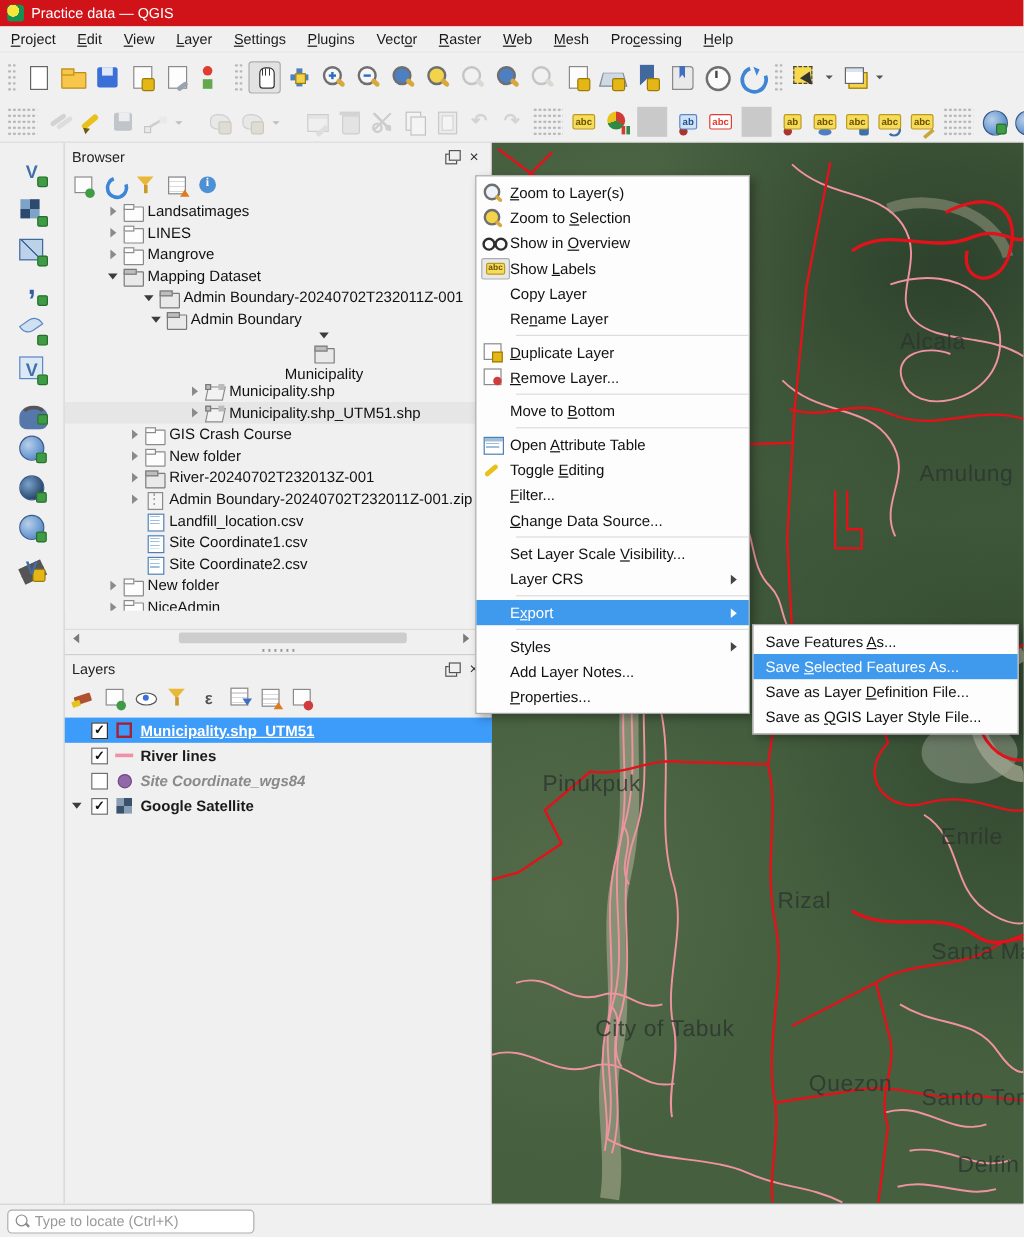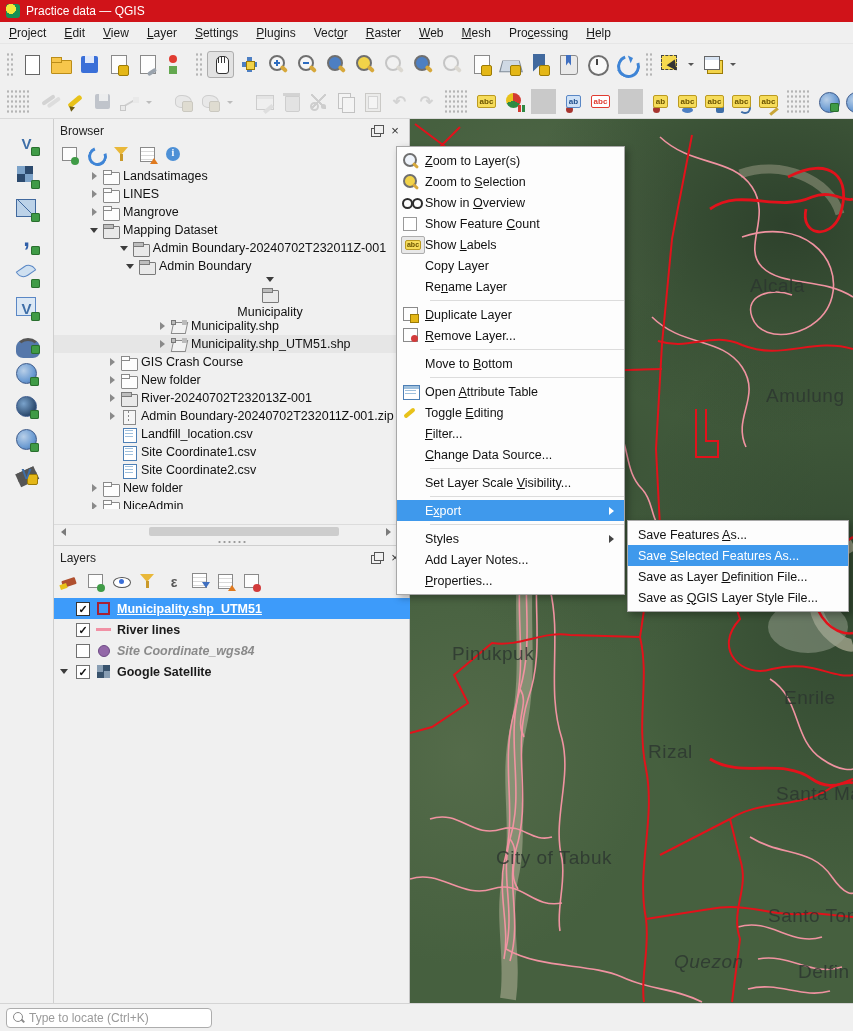--- a/index.html
+++ b/index.html
@@ -751,46 +751,41 @@
     </g>
   </svg>
   <div class="maplabel" style="left: 340px; top: 156px;">Alcala</div>
     <div class="maplabel" style="left: 356px; top: 266px;">Amulung</div>
     <div class="maplabel" style="left: 42px; top: 524px;">Pinukpuk</div>
     <div class="maplabel" style="left: 374px; top: 568px;">Enrile</div>
     <div class="maplabel" style="left: 238px; top: 622px;">Rizal</div>
     <div class="maplabel" style="left: 366px; top: 664px;">Santa Maria</div>
     <div class="maplabel" style="left: 86px; top: 728px;">City of Tabuk</div>
     <div class="maplabel" style="left: 358px; top: 786px;">Santo Tomas</div>
-    <div class="maplabel" style="left: 264px; top: 832px; font-style: italic;">Quezon</div>
+    <div class="maplabel" style="left: 264px; top: 774px;">Quezon</div>
     <div class="maplabel" style="left: 388px; top: 842px;">Delfin Alb</div>
 </div>
 
 <div id="ctxmenu">
   <div class="mrow">
     <span class="mic m-zoom-layer"><span class="mictxt"></span></span>
     <span class="mlab"><u>Z</u>oom to Layer(s)</span>
     <span class="marrow"></span>
   </div>
     <div class="mrow">
     <span class="mic m-zoom-sel"><span class="mictxt"></span></span>
     <span class="mlab">Zoom to <u>S</u>election</span>
     <span class="marrow"></span>
   </div>
     <div class="mrow">
     <span class="mic m-overview"><span class="mictxt"></span></span>
     <span class="mlab">Show in <u>O</u>verview</span>
     <span class="marrow"></span>
   </div>
     <div class="mrow">
-    <span class="mic m-checkbox"><span class="mictxt"></span></span>
-    <span class="mlab">Show Feature <u>C</u>ount</span>
-    <span class="marrow"></span>
-  </div>
-    <div class="mrow">
     <span class="mic m-labels">
         <span class="mictxt">abc</span>
       </span>
     <span class="mlab">Show <u>L</u>abels</span>
     <span class="marrow"></span>
   </div>
     <div class="mrow">
     <span class="mic"><span class="mictxt"></span></span>
     <span class="mlab">Copy Layer</span>
     <span class="marrow"></span>
@@ -852,20 +847,25 @@
   </div>
     <div class="mrow sep">
     <span class="mic"><span class="mictxt"></span></span>
     <span class="mlab"></span>
     <span class="marrow"></span>
   </div>
     <div class="mrow">
     <span class="mic"><span class="mictxt"></span></span>
     <span class="mlab">Set Layer Scale <u>V</u>isibility...</span>
     <span class="marrow"></span>
+  </div>
+    <div class="mrow">
+    <span class="mic"><span class="mictxt"></span></span>
+    <span class="mlab">Layer CRS</span>
+    <span class="marrow has"></span>
   </div>
     <div class="mrow sep">
     <span class="mic"><span class="mictxt"></span></span>
     <span class="mlab"></span>
     <span class="marrow"></span>
   </div>
     <div class="mrow hl">
     <span class="mic"><span class="mictxt"></span></span>
     <span class="mlab">E<u>x</u>port</span>
     <span class="marrow has"></span>

